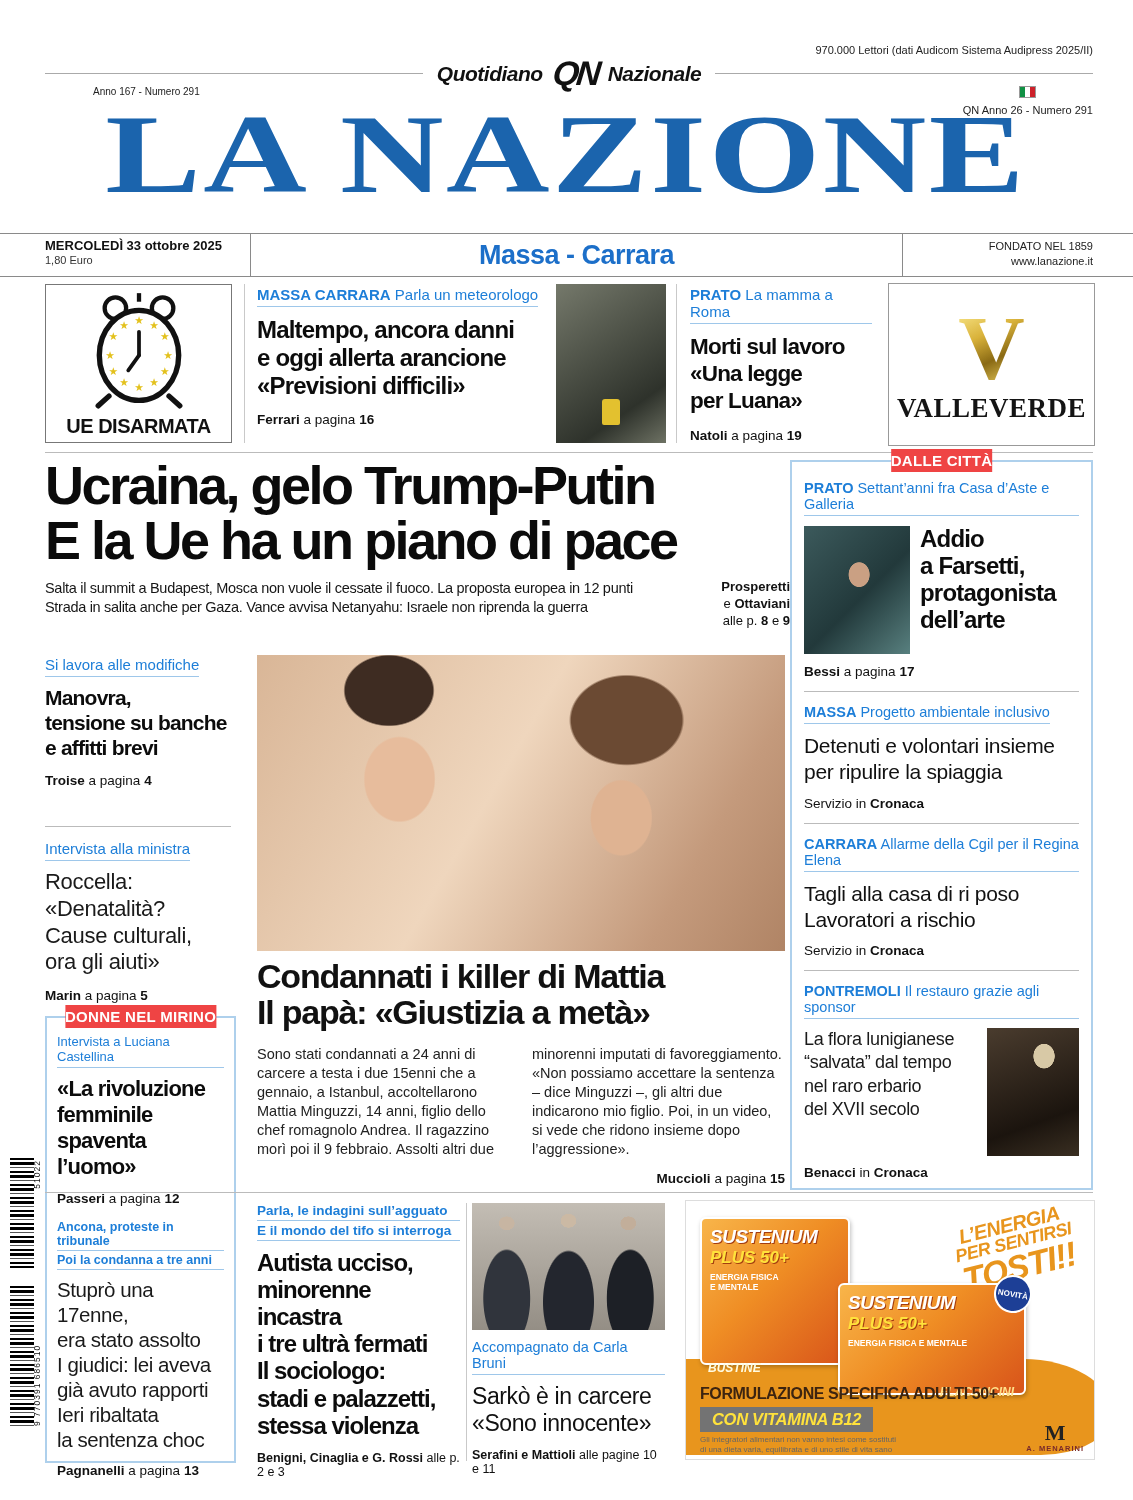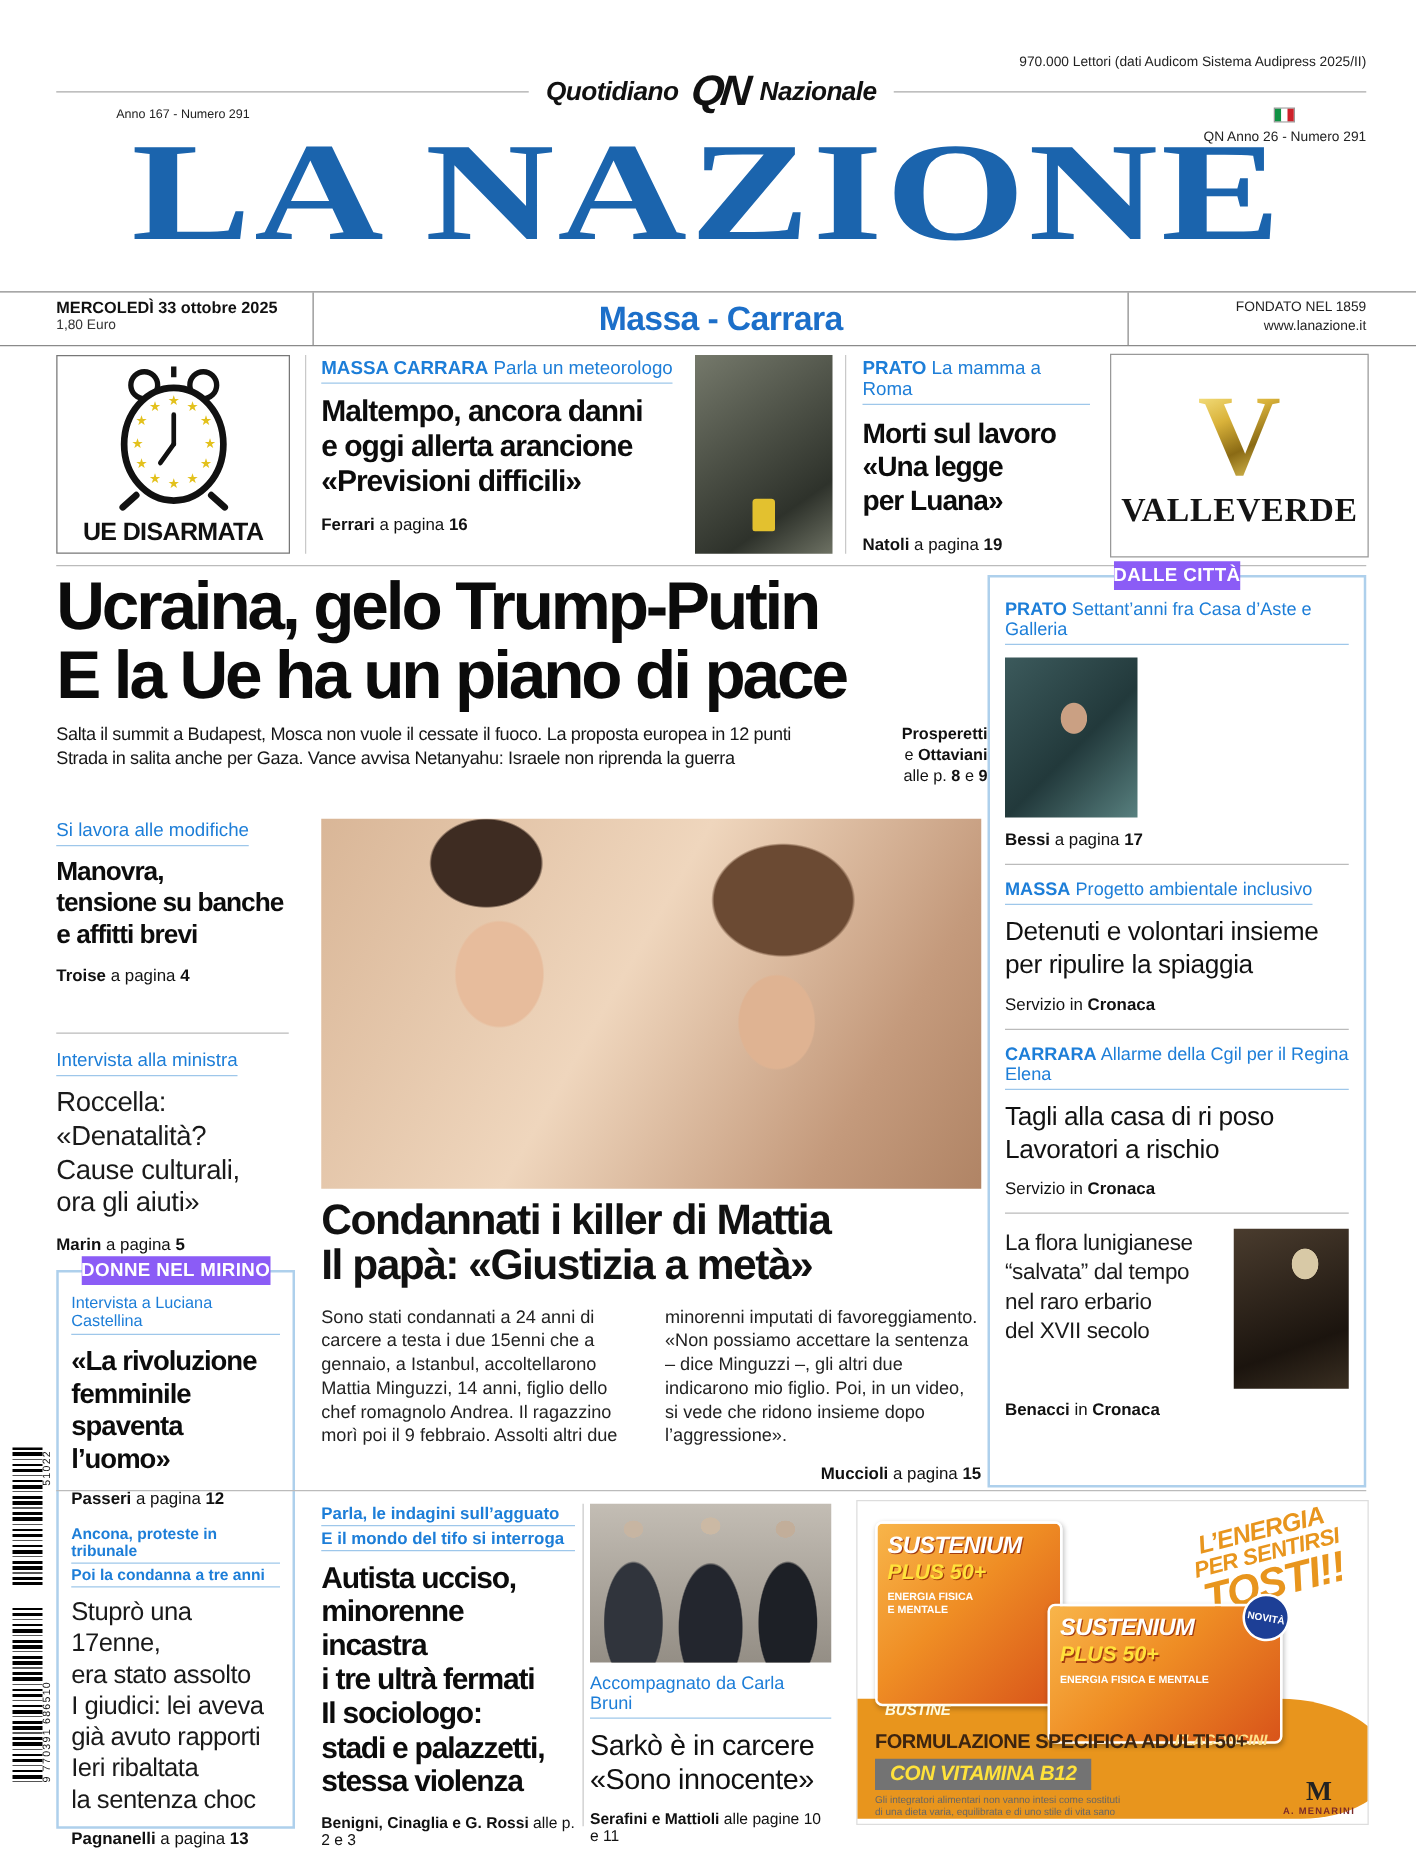--- a/index.html
+++ b/index.html
@@ -68,21 +68,21 @@
 
   
   .lead{position:absolute;left:45px;top:458px;width:745px;}
   .lead h1{margin:0;font-size:54px;line-height:1.02;font-weight:bold;letter-spacing:-2.5px;color:#0b0b0b;}
   .lead-bottom{display:flex;margin-top:11px;gap:48px;}
   .standfirst{width:660px;font-size:14.5px;line-height:1.3;letter-spacing:-.3px;color:#161616;}
   .lead-byline{margin-left:auto;width:92px;text-align:right;font-size:13px;line-height:1.3;}
 
   
   .bluebox{position:absolute;border:2px solid #aed0ec;background:#fff;box-sizing:border-box;}
-  .badge{position:absolute;top:-13px;left:50%;transform:translateX(-50%);background:#8b5cf6;color:#fff;
+  .badge{position:absolute;top:-13px;left:50%;transform:translateX(-50%);background:#ef4444;color:#fff;
          font-weight:bold;font-size:15px;letter-spacing:.3px;padding:3px 0;white-space:nowrap;}
   .hr{border:none;border-top:1px solid #bbb;margin:12px 0;}
 
   
   .dalle{left:790px;top:460px;width:303px;height:730px;padding:18px 12px 0;}
   .dalle .kicker{font-size:14.5px;}
   .farsetti-row{display:flex;gap:10px;margin-top:10px;}
   .photo-farsetti{width:106px;height:128px;flex:0 0 auto;
       background:radial-gradient(34px 40px at 52% 38%,#caa083 0 30%,transparent 32%),
                  linear-gradient(135deg,#3c5a5c,#22393b 55%,#58807f);}
@@ -344,20 +344,24 @@
     </div>
   </div>
 
   <div class="bluebox dalle">
     <div class="badge">DALLE CITTÀ</div>
 
     <div>
       <div class="kicker"><span class="ku"><span class="place">PRATO</span> <span>Settant’anni fra Casa d’Aste e Galleria</span></span></div>
       <div class="farsetti-row">
         <div class="photo-farsetti"></div>
+        <h3 class="pre hl-b">Addio
+a Farsetti,
+protagonista
+dell’arte</h3>
       </div>
       <p class="byline" style="margin-top:10px;"><b>Bessi</b> <span>a pagina</span> <b>17</b></p>
     </div>
     <hr class="hr">
 
     <div>
       <div class="kicker"><span class="ku"><span class="place">MASSA</span> <span>Progetto ambientale inclusivo</span></span></div>
       <h4 class="pre">Detenuti e volontari insieme
 per ripulire la spiaggia</h4>
       <p class="byline"><span>Servizio in </span><b>Cronaca</b></p>
@@ -366,20 +370,21 @@
 
     <div>
       <div class="kicker"><span class="ku"><span class="place">CARRARA</span> <span>Allarme della Cgil per il Regina Elena</span></span></div>
       <h4 class="pre">Tagli alla casa di ri poso
 Lavoratori a rischio</h4>
       <p class="byline"><span>Servizio in </span><b>Cronaca</b></p>
     </div>
     <hr class="hr">
 
     <div>
+      <div class="kicker"><span class="ku"><span class="place">PONTREMOLI</span> <span>Il restauro grazie agli sponsor</span></span></div>
       <div class="pontremoli-row">
         <h4 class="pre hl-r">La flora lunigianese
 “salvata” dal tempo
 nel raro erbario
 del XVII secolo</h4>
         <div class="photo-pontremoli"></div>
       </div>
       <p class="byline" style="margin-top:9px;"><b>Benacci</b><span> in </span><b>Cronaca</b></p>
     </div>
   </div>

